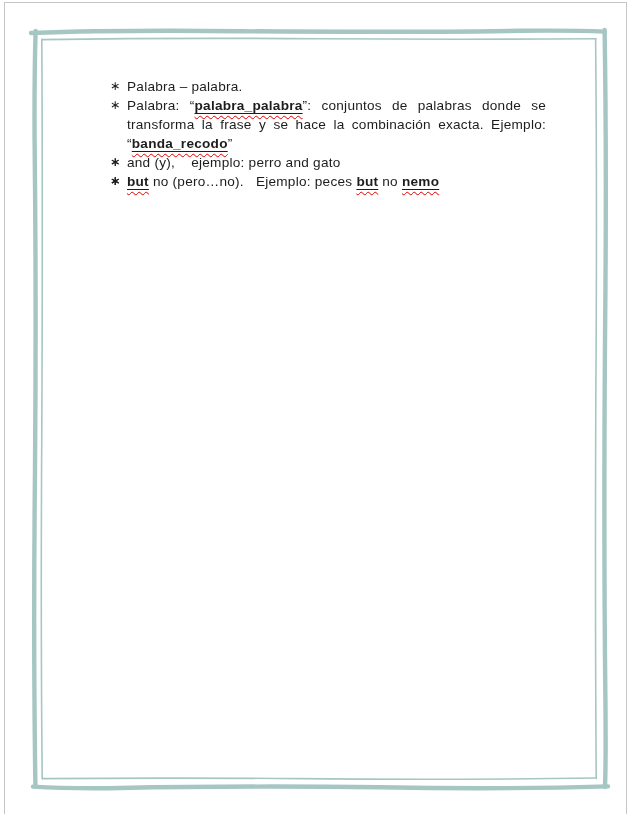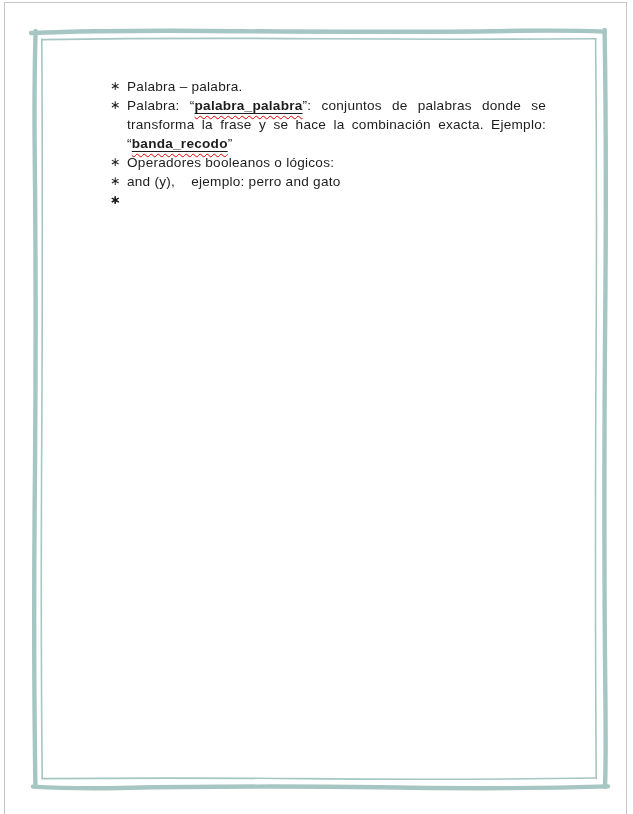--- a/index.html
+++ b/index.html
@@ -63,18 +63,18 @@
       <path d="M595.6,38.8 Q597.2,200 595.8,400 Q595,600 596.2,778.4"></path>
       <path d="M596.4,778 Q440,780.2 300,778.6 Q160,777.6 42.4,778.6"></path>
       <path d="M42.2,778.6 Q40.6,620 41.8,430 Q42.8,220 41.8,39.4"></path>
     </g>
   </g>
 </svg>
 
 <div class="content">
     <div class="li"><span class="bullet">∗</span><span><span>Palabra – palabra.</span></span></div>
     <div class="li justify"><span class="bullet">∗</span><span><span>Palabra: “</span><span class="u"><span class="w">palabra_palabra</span></span><span>”: conjuntos de palabras donde se transforma la frase y se hace la combinación exacta. Ejemplo:  “</span><span class="u"><span class="w">banda_recodo</span></span><span>”</span></span></div>
-    <div class="li"><span class="bullet">∗</span><span><span>Operadores booleanos o lógicos:</span></span></div>
+    <div class="li"><span class="bullet">∗</span></div>
     <div class="li"><span class="bullet">∗</span><span><span>and (y),    ejemplo: perro and gato</span></span></div>
     <div class="li"><span class="bullet">∗</span></div>
     <div class="li"><span class="bullet">∗</span></div>
-    <div class="li"><span class="bullet">∗</span></div>
+    <div class="li"><span class="bullet">∗</span><span><span class="u"><span class="w">but</span></span><span> no (pero…no).   Ejemplo: peces </span><span class="u"><span class="w">but</span></span><span> no </span><span class="u"><span class="w">nemo</span></span></span></div>
   </div>
 
 </body></html>

